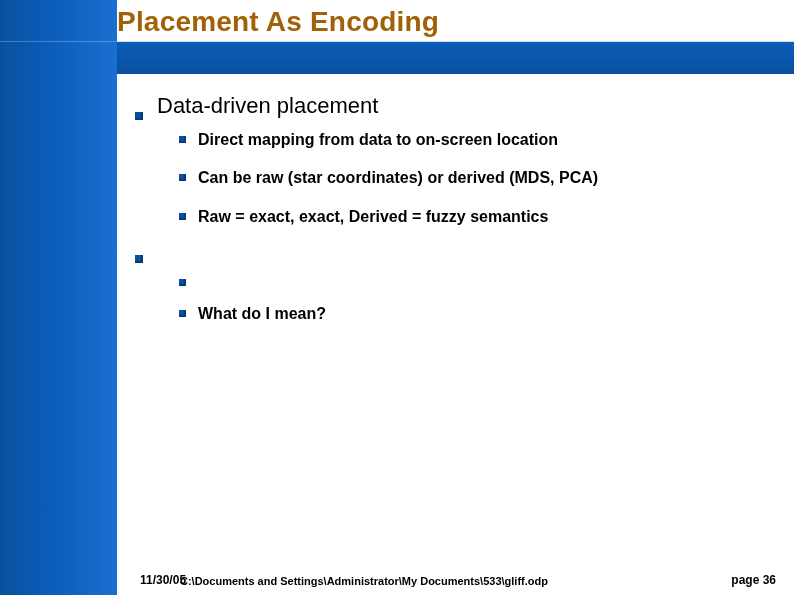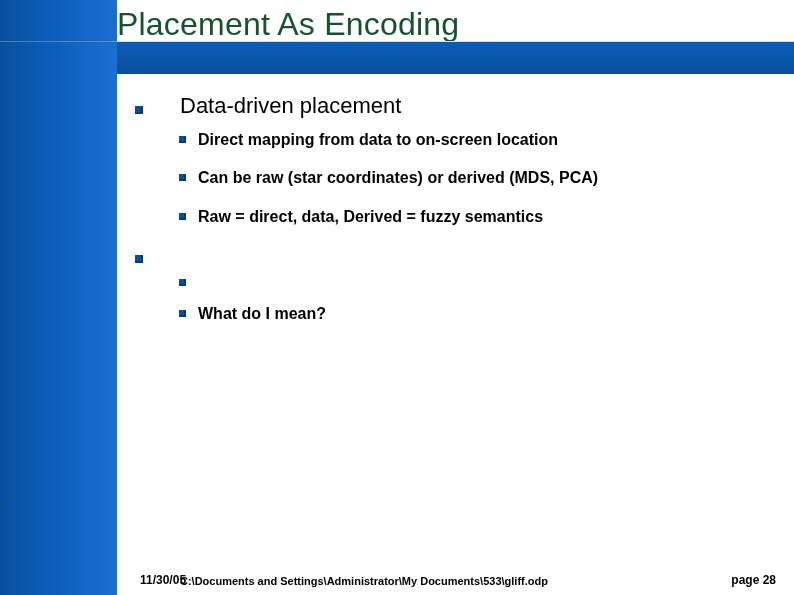--- a/index.html
+++ b/index.html
@@ -29,23 +29,23 @@
     top: 0;
     width: 677px;
     height: 65px;
     background: #ffffff;
   }
 
   .title-text {
     position: absolute;
     left: 117px;
     top: 6px;
-    font-size: 32px;
-    font-weight: 400;
-    color: #14532d;
+    font-size: 28px;
+    font-weight: 700;
+    color: #a16207;
     letter-spacing: 0.2px;
   }
 
   
   .header-band {
     position: absolute;
     left: 117px;
     top: 42px;
     width: 677px;
     height: 32px;
@@ -76,24 +76,23 @@
   .content {
     position: absolute;
     left: 135px;
     top: 86px;
     width: 640px;
     color: #000;
   }
 
   .lvl1 {
     display: flex;
-    align-items: center;
+    align-items: flex-end;
     margin-top: 6px;
     margin-bottom: 10px;
-    gap: 23px;
   }
   .lvl1 .bullet {
     width: 8px;
     height: 8px;
     background: #0a4f9e;
     margin-top: 9px;
     margin-right: 14px;
     flex: 0 0 auto;
     box-shadow: inset -2px -2px 0 rgba(0,0,0,0.25);
   }
@@ -185,21 +184,21 @@
       <div class="lvl2">
         <div class="bullet"></div>
         <div class="txt">Direct mapping from data to on-screen location</div>
       </div>
       <div class="lvl2">
         <div class="bullet"></div>
         <div class="txt">Can be raw (star coordinates) or derived (MDS, PCA)</div>
       </div>
       <div class="lvl2">
         <div class="bullet"></div>
-        <div class="txt">Raw = direct, data, Derived = fuzzy semantics</div>
+        <div class="txt">Raw = exact, exact, Derived = fuzzy semantics</div>
       </div>
     </div>
 
     <div class="lvl1">
       <div class="bullet"></div>
     </div>
     <div class="lvl2-group">
       <div class="lvl2">
         <div class="bullet"></div>
       </div>
@@ -207,16 +206,16 @@
         <div class="bullet"></div>
         <div class="txt">What do I mean?</div>
       </div>
     </div>
 
   </div>
 
   <div class="footer">
     <div class="footer-date">11/30/05</div>
     <div class="footer-path">C:\Documents and Settings\Administrator\My Documents\533\gliff.odp</div>
-    <div class="footer-page">page 28</div>
+    <div class="footer-page">page 36</div>
   </div>
 
 </div>
 
 </body></html>

